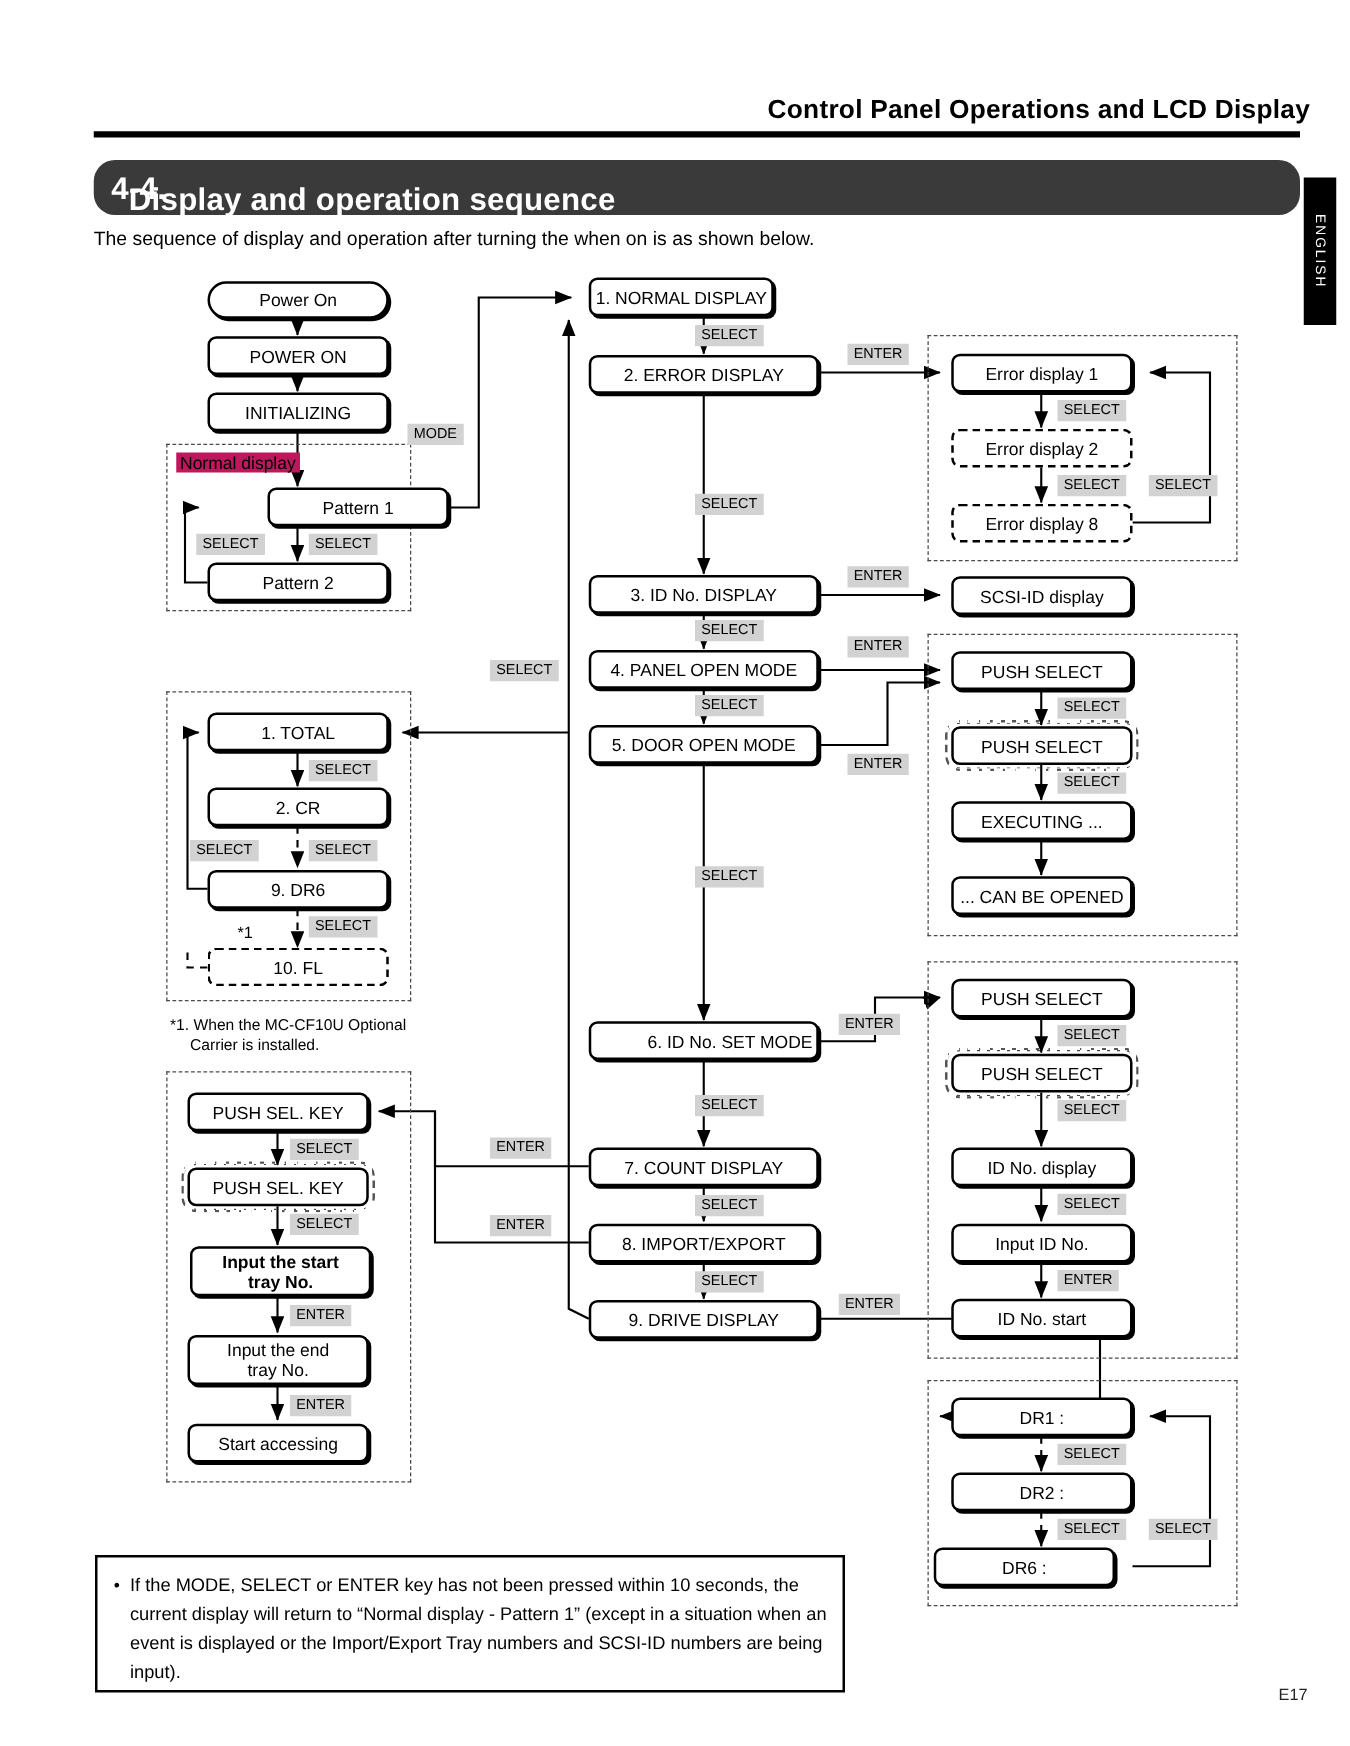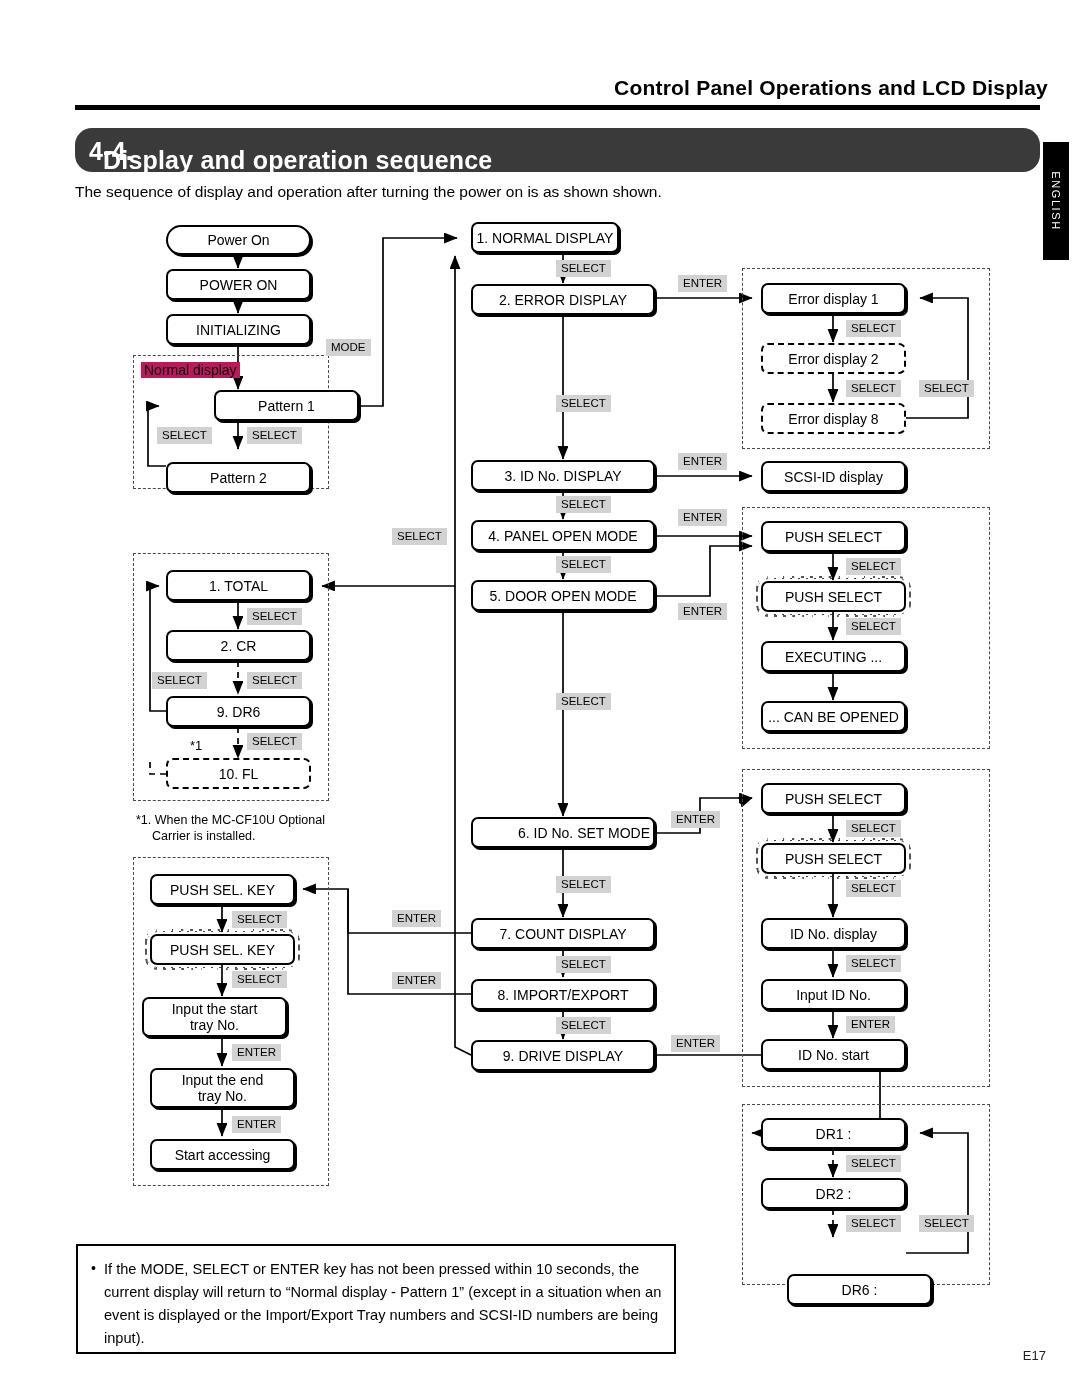--- a/index.html
+++ b/index.html
@@ -58,21 +58,21 @@
 </head>
 <body>
 
 <div class="page">
 
   <div class="hdr-title">Control Panel Operations and LCD Display</div>
   <div class="hdr-rule"></div>
   <div class="sect-bar">
     <span><b>4-4.</b> <span>Display and operation sequence</span></span>
   </div>
-  <div class="intro">The sequence of display and operation after turning the power on is as shown shown.</div>
+  <div class="intro">The sequence of display and operation after turning the when on is as shown below.</div>
   <div class="eng-tab">
     <span>ENGLISH</span>
   </div>
   <div class="footer">E17</div>
 
   <svg class="wires" viewBox="0 0 1080 1397">
     <defs>
       <marker id="ah" markerWidth="9" markerHeight="9" refX="7.6" refY="3.2" orient="auto">
         <path d="M0,0 L8,3.2 L0,6.4 z" fill="#000"></path>
       </marker>
@@ -153,21 +153,21 @@
   <div class="box" style="left:166px;top:314px;width:145px;height:31px;">
     <span>INITIALIZING</span>
   </div>
 
   <div class="group" style="left:133px;top:355px;width:196px;height:134px;"></div>
   <div class="glabel" style="left:141px;top:362px;">Normal display</div>
 
   <div class="box" style="left:166px;top:390px;width:145px;height:31px;margin-left:48px;">
     <span>Pattern 1</span>
   </div>
-  <div class="box" style="left:166px;top:450px;width:145px;height:31px;margin-top:12px;">
+  <div class="box" style="left:166px;top:450px;width:145px;height:31px;">
     <span>Pattern 2</span>
   </div>
   <div class="key" style="left:326px;top:339px;">MODE</div>
   <div class="key" style="left:157px;top:427px;">SELECT</div>
   <div class="key" style="left:247px;top:427px;">SELECT</div>
 
   <div class="group" style="left:133px;top:553px;width:196px;height:248px;"></div>
 
   <div class="box" style="left:166px;top:570px;width:145px;height:31px;">
     <span>1. TOTAL</span>
@@ -192,21 +192,21 @@
   <div class="key" style="left:392px;top:528px;">SELECT</div>
 
   <div class="group" style="left:133px;top:857px;width:196px;height:329px;"></div>
 
   <div class="box" style="left:150px;top:874px;width:145px;height:31px;">
     <span>PUSH SEL. KEY</span>
   </div>
   <div class="box blink" style="left:150px;top:934px;width:145px;height:31px;">
     <span>PUSH SEL. KEY</span>
   </div>
-  <div class="box" style="left:142px;top:997px;width:145px;height:40px;flex-direction:column;">
+  <div class="box" style="left:152px;top:997px;width:145px;height:40px;flex-direction:column;font-weight:bold;">
     <span>Input the start</span>
     <span>tray No.</span>
   </div>
   <div class="box" style="left:150px;top:1068px;width:145px;height:40px;flex-direction:column;">
     <span>Input the end</span>
     <span>tray No.</span>
   </div>
   <div class="box" style="left:150px;top:1139px;width:145px;height:31px;">
     <span>Start accessing</span>
   </div>
@@ -316,21 +316,21 @@
   <div class="key" style="left:846px;top:955px;">SELECT</div>
   <div class="key" style="left:846px;top:1016px;">ENTER</div>
 
   <div class="group" style="left:742px;top:1104px;width:248px;height:181px;"></div>
   <div class="box" style="left:761px;top:1118px;width:145px;height:31px;">
     <span>DR1 :</span>
   </div>
   <div class="box" style="left:761px;top:1178px;width:145px;height:31px;">
     <span>DR2 :</span>
   </div>
-  <div class="box" style="left:787px;top:1238px;width:145px;height:31px;margin-top:36px;">
+  <div class="box" style="left:747px;top:1238px;width:145px;height:31px;">
     <span>DR6 :</span>
   </div>
   <div class="key" style="left:846px;top:1155px;">SELECT</div>
   <div class="key" style="left:846px;top:1215px;">SELECT</div>
   <div class="key" style="left:919px;top:1215px;">SELECT</div>
 
   <div class="note">
     <span class="bullet">•</span>
     <p>If the MODE, SELECT or ENTER key has not been pressed within 10 seconds, the current display will return to “Normal display - Pattern 1” (except in a situation when an event is displayed or the Import/Export Tray numbers and SCSI-ID numbers are being input).</p>
   </div>

